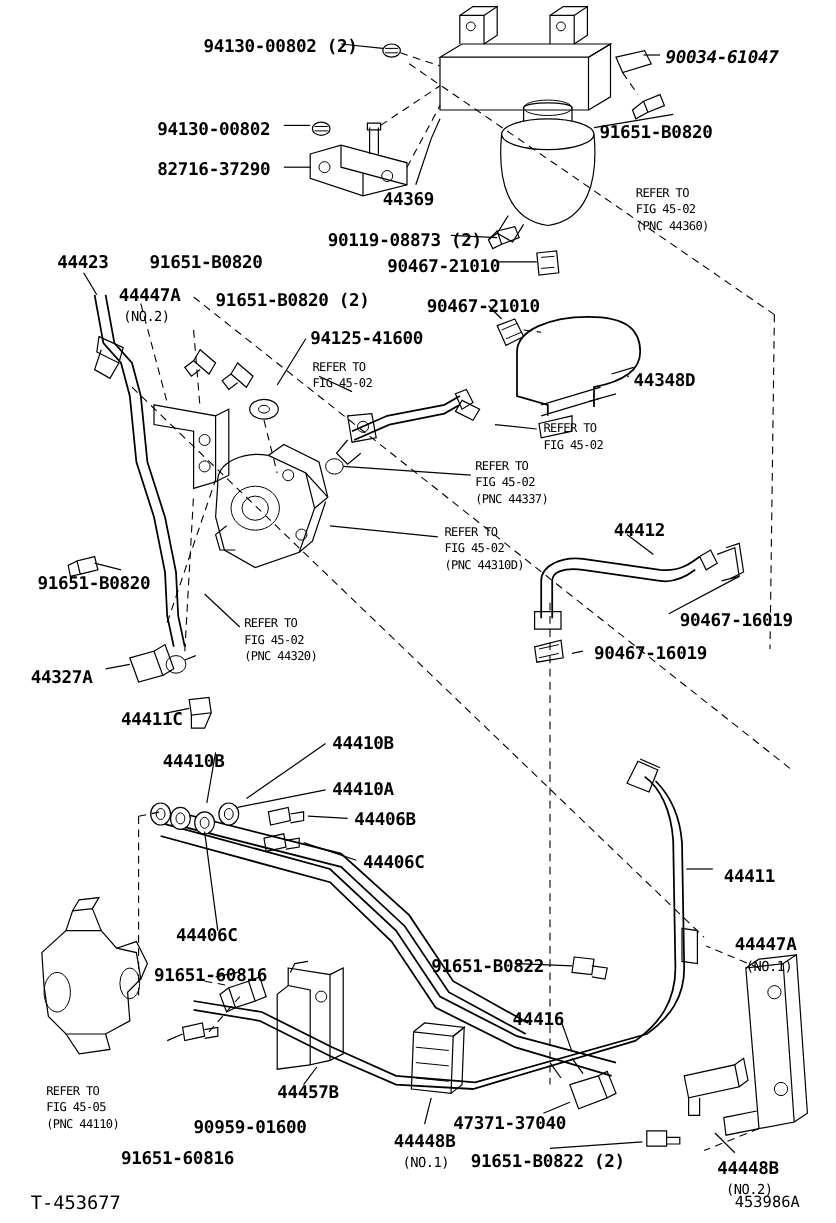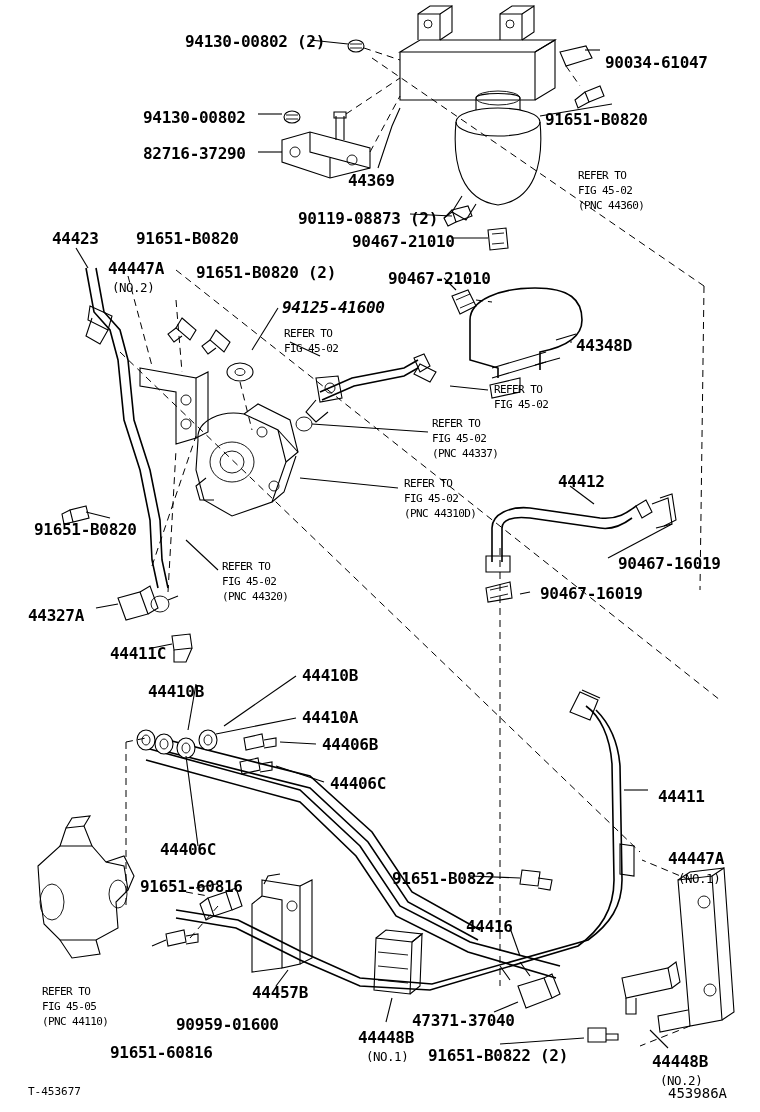--- a/index.html
+++ b/index.html
@@ -3,21 +3,21 @@
 <meta charset="utf-8">
 <style>
   html,body{margin:0;padding:0;background:#ffffff;}
   body{width:760px;height:1112px;position:relative;overflow:hidden;
        font-family:"DejaVu Sans Mono","Liberation Mono",monospace;color:#000;}
   #diagram{position:absolute;left:0;top:0;width:760px;height:1112px;}
   .lbl{position:absolute;white-space:pre;line-height:1.05;}
   .lbl.bold{font-weight:bold;font-size:16px;letter-spacing:-0.3px;}
   .lbl.small{font-size:12.5px;letter-spacing:-0.5px;}
   .lbl.ref{font-size:11px;letter-spacing:-0.6px;line-height:1.08;}
-  .lbl.foot{font-size:11px;letter-spacing:0px;}
+  .lbl.foot{font-size:17px;letter-spacing:0px;}
   .lbl.code{font-size:14px;letter-spacing:0px;}
   svg{position:absolute;left:0;top:0;}
   .ln{stroke:#000;stroke-width:1.1;fill:none;}
   .ln2{stroke:#000;stroke-width:1.6;fill:none;}
   .dash{stroke:#000;stroke-width:1;fill:none;stroke-dasharray:7 5;}
   .thin{stroke:#000;stroke-width:0.9;fill:none;}
   .fillw{fill:#fff;stroke:#000;stroke-width:1.1;}
 </style>
 </head>
 <body>
@@ -278,37 +278,37 @@
 
   <path class="ln" d="M622 978 L668 968 L672 988 L626 998 Z"></path>
   <path class="ln" d="M668 968 L676 962 L680 982 L672 988"></path>
   <path class="ln" d="M626 998 L626 1014 L636 1014 L636 998"></path>
   <path class="ln" d="M668 1048 L650 1030"></path>
 
   <path class="ln" d="M510 928 L520 956"></path>
 </svg>
 
 <div class="lbl bold" style="left:185px;top:34px;">94130-00802 (2)</div>
-<div class="lbl bold" style="left:605px;top:55px;">90034-61047</div>
+<div class="lbl bold" style="left:605px;top:44px;font-style:italic;">90034-61047</div>
 <div class="lbl bold" style="left:143px;top:110px;">94130-00802</div>
 <div class="lbl bold" style="left:545px;top:112px;">91651-B0820</div>
 <div class="lbl bold" style="left:143px;top:146px;">82716-37290</div>
 <div class="lbl bold" style="left:348px;top:173px;">44369</div>
 <div class="lbl ref" style="left:578px;top:170px;">REFER TO</div>
 <div class="lbl ref" style="left:578px;top:185px;">FIG 45-02</div>
 <div class="lbl ref" style="left:578px;top:200px;">(PNC 44360)</div>
 <div class="lbl bold" style="left:298px;top:211px;">90119-08873 (2)</div>
 <div class="lbl bold" style="left:352px;top:234px;">90467-21010</div>
 <div class="lbl bold" style="left:388px;top:271px;">90467-21010</div>
 <div class="lbl bold" style="left:52px;top:231px;">44423</div>
 <div class="lbl bold" style="left:136px;top:231px;">91651-B0820</div>
 <div class="lbl bold" style="left:108px;top:261px;">44447A</div>
 <div class="lbl small" style="left:112px;top:281px;">(NO.2)</div>
 <div class="lbl bold" style="left:196px;top:265px;">91651-B0820 (2)</div>
-<div class="lbl bold" style="left:282px;top:300px;font-style:italic;">94125-41600</div>
+<div class="lbl bold" style="left:282px;top:300px;">94125-41600</div>
 <div class="lbl ref" style="left:284px;top:328px;">REFER TO</div>
 <div class="lbl ref" style="left:284px;top:343px;">FIG 45-02</div>
 <div class="lbl bold" style="left:576px;top:338px;">44348D</div>
 <div class="lbl ref" style="left:494px;top:384px;">REFER TO</div>
 <div class="lbl ref" style="left:494px;top:399px;">FIG 45-02</div>
 <div class="lbl ref" style="left:432px;top:418px;">REFER TO</div>
 <div class="lbl ref" style="left:432px;top:433px;">FIG 45-02</div>
 <div class="lbl ref" style="left:432px;top:448px;">(PNC 44337)</div>
 <div class="lbl ref" style="left:404px;top:478px;">REFER TO</div>
 <div class="lbl ref" style="left:404px;top:493px;">FIG 45-02</div>

